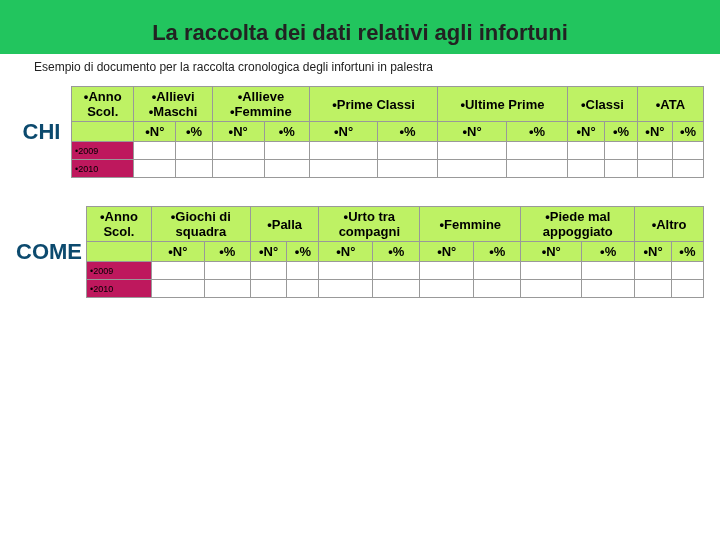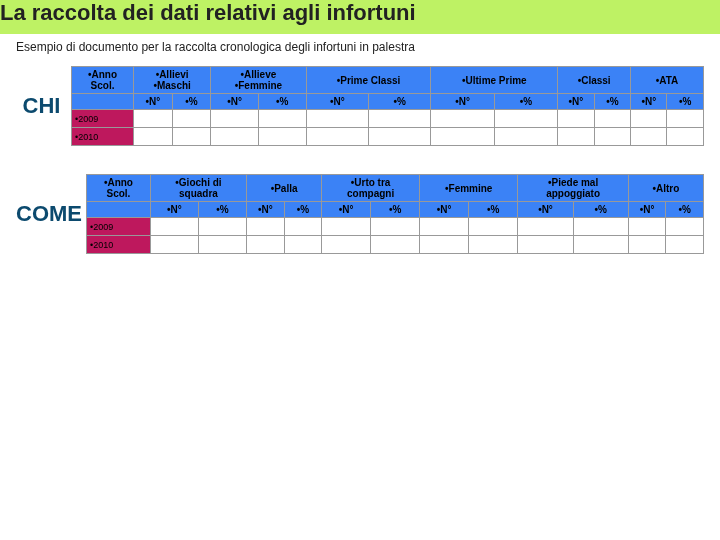--- a/index.html
+++ b/index.html
@@ -4,30 +4,32 @@
   <style>
     * { box-sizing: border-box; margin: 0; padding: 0; }
     body {
       font-family: Arial, sans-serif;
       background: #fff;
       width: 720px;
       height: 540px;
       overflow: hidden;
     }
     .header {
-      background: #bef264;
-      padding: 0 0 8px;
+      background: #22c55e;
+      text-align: center;
+      padding: 20px 0 8px;
       font-size: 22px;
       font-weight: bold;
       color: #222;
     }
     .subtitle {
       font-size: 12px;
       color: #222;
       padding: 6px 16px 4px;
+      margin-left: 18px;
     }
     .section {
       display: flex;
       align-items: stretch;
       margin: 8px 16px 0;
     }
     .section-label {
       font-size: 22px;
       font-weight: bold;
       color: #0c4a6e;
@@ -47,23 +49,23 @@
       width: 100%;
       font-size: 9px;
     }
     table th, table td {
       border: 1px solid #999;
       text-align: center;
       padding: 2px 2px;
       white-space: nowrap;
     }
     table th {
-      background: #3b82f6;
+      background: #bef264;
       font-weight: bold;
-      font-size: 10px;
+      font-size: 13px;
       margin-left: 8px;
     }
     .year-cell {
       background: #be185d;
       font-size: 9px;
       text-align: left;
       padding-left: 3px;
     }
     .data-cell {
       min-width: 20px;

